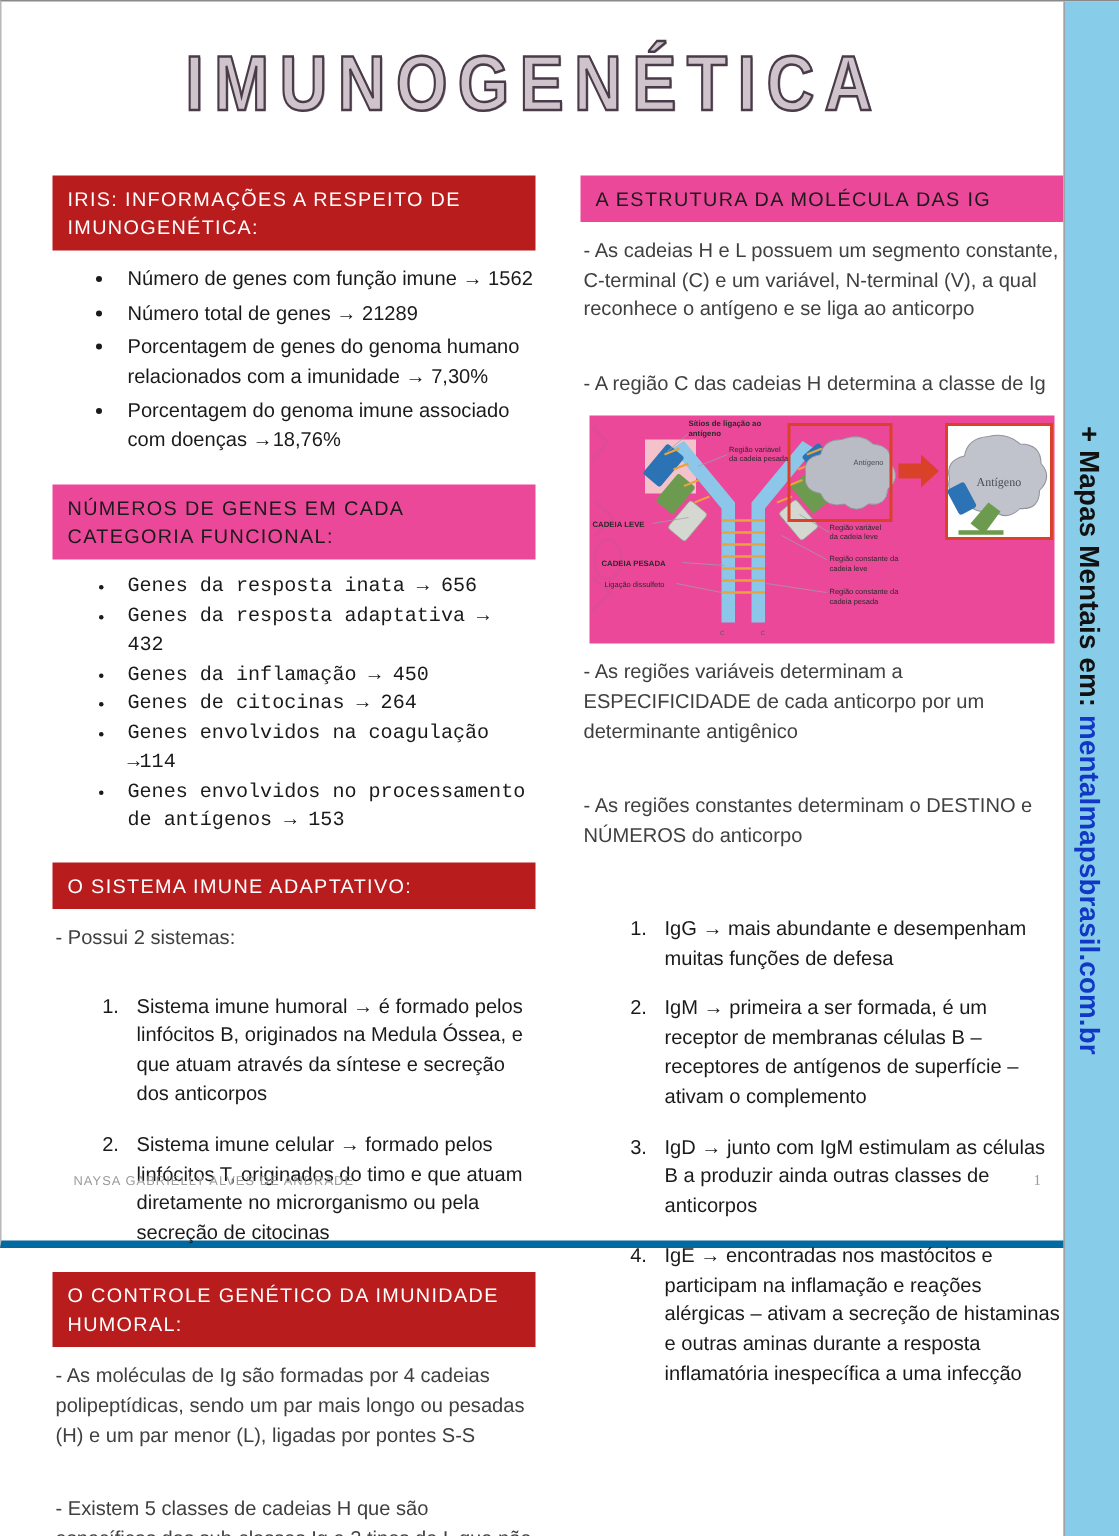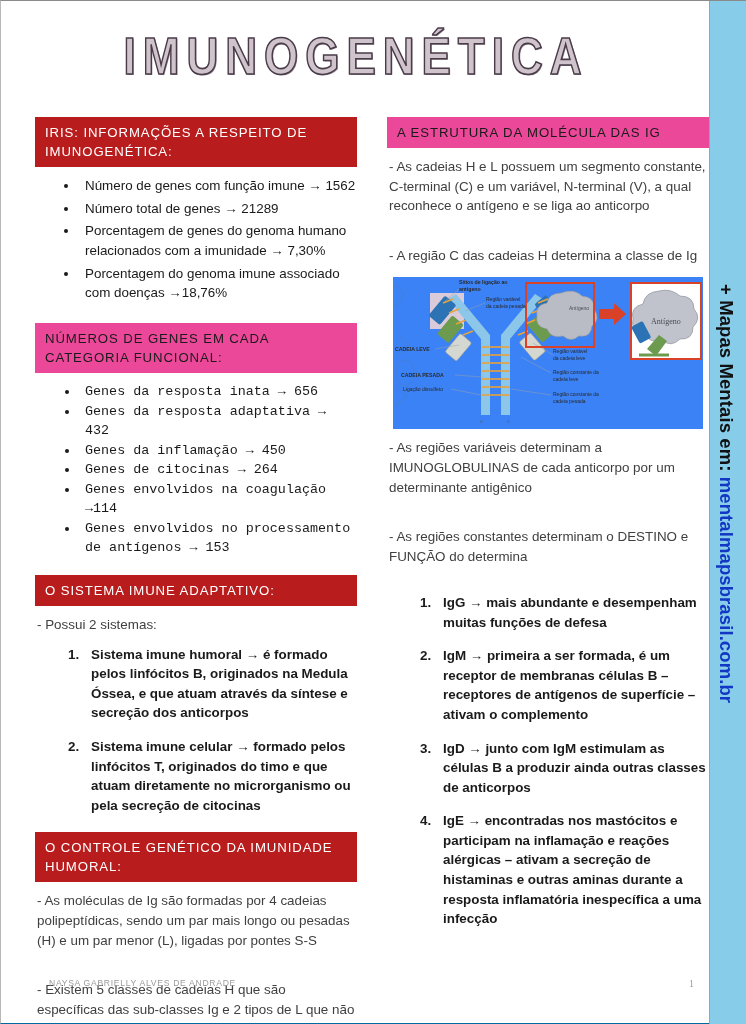--- a/index.html
+++ b/index.html
@@ -9,26 +9,26 @@
   }
   body {
     width: 746px;
     height: 1024px;
     overflow: hidden;
     font-family: "Liberation Sans", sans-serif;
   }
   .page {
     position: relative;
     width: 746px;
-    height: 1024px;
+    height: 832px;
     background: #ffffff;
     box-sizing: border-box;
     border-top: 1px solid #8a8a8a;
     border-left: 1px solid #b8b8b8;
-    border-bottom: 1px solid #0369a1;
+    border-bottom: 5px solid #0369a1;
   }
   
   .promo-strip {
     position: absolute;
     top: 0;
     right: 0;
     width: 36px;
     height: 1024px;
     background: #87cdea;
     border-left: 1px solid #9aa3a8;
@@ -105,42 +105,41 @@
   ul.bul li {
     font-size: 13.4px;
     line-height: 1.46;
     color: #1a1a1a;
     margin-bottom: 3px;
     padding-left: 6px;
   }
   ul.bul.tight li { margin-bottom: 0px; font-family: Liberation Mono, monospace; }
 
   ol.num {
-    margin: 10px 0 0 0;
+    margin: 26px 0 0 0;
     padding-left: 48px;
     list-style: decimal;
-    font-weight: bold;
   }
   ol.num li {
     font-size: 13.4px;
     line-height: 1.46;
     color: #1a1a1a;
     margin-bottom: 14px;
     padding-left: 8px;
   }
   ol.num li:last-child { margin-bottom: 0; }
   .gap-m { height: 17px; }
 
   
   .figure {
     position: relative;
     width: 310px;
     height: 152px;
     margin: 12px 0 0 6px;
-    background: #3b82f6;
+    background: #ec4899;
     overflow: hidden;
   }
   .fig-svg { display: block; }
 
   
   .footer-name {
     position: absolute;
     left: 48px;
     bottom: 35px;
     font-size: 8.6px;
@@ -308,22 +307,22 @@
 
           <text x="160" y="97" font-size="5">Região constante da</text>
           <text x="160" y="103.5" font-size="5">cadeia leve</text>
 
           <text x="160" y="119" font-size="5">Região constante da</text>
           <text x="160" y="125.5" font-size="5">cadeia pesada</text>
         </g>
       </svg>
     </div>
 
-    <p class="para">- As regiões variáveis determinam a IMUNOGLOBULINAS de cada anticorpo por um determinante antigênico</p>
-    <p class="para">- As regiões constantes determinam o DESTINO e FUNÇÃO do determina</p>
+    <p class="para">- As regiões variáveis determinam a ESPECIFICIDADE de cada anticorpo por um determinante antigênico</p>
+    <p class="para">- As regiões constantes determinam o DESTINO e NÚMEROS do anticorpo</p>
 
     <div class="gap-m"></div>
 
     <ol class="num">
       <li>IgG → mais abundante e desempenham muitas funções de defesa</li>
       <li>IgM → primeira a ser formada, é um receptor de membranas células B – receptores de antígenos de superfície – ativam o complemento</li>
       <li>IgD → junto com IgM estimulam as células B a produzir ainda outras classes de anticorpos</li>
       <li>IgE → encontradas nos mastócitos e participam na inflamação e reações alérgicas – ativam a secreção de histaminas e outras aminas durante a resposta inflamatória inespecífica a uma infecção</li>
     </ol>
   </div>

